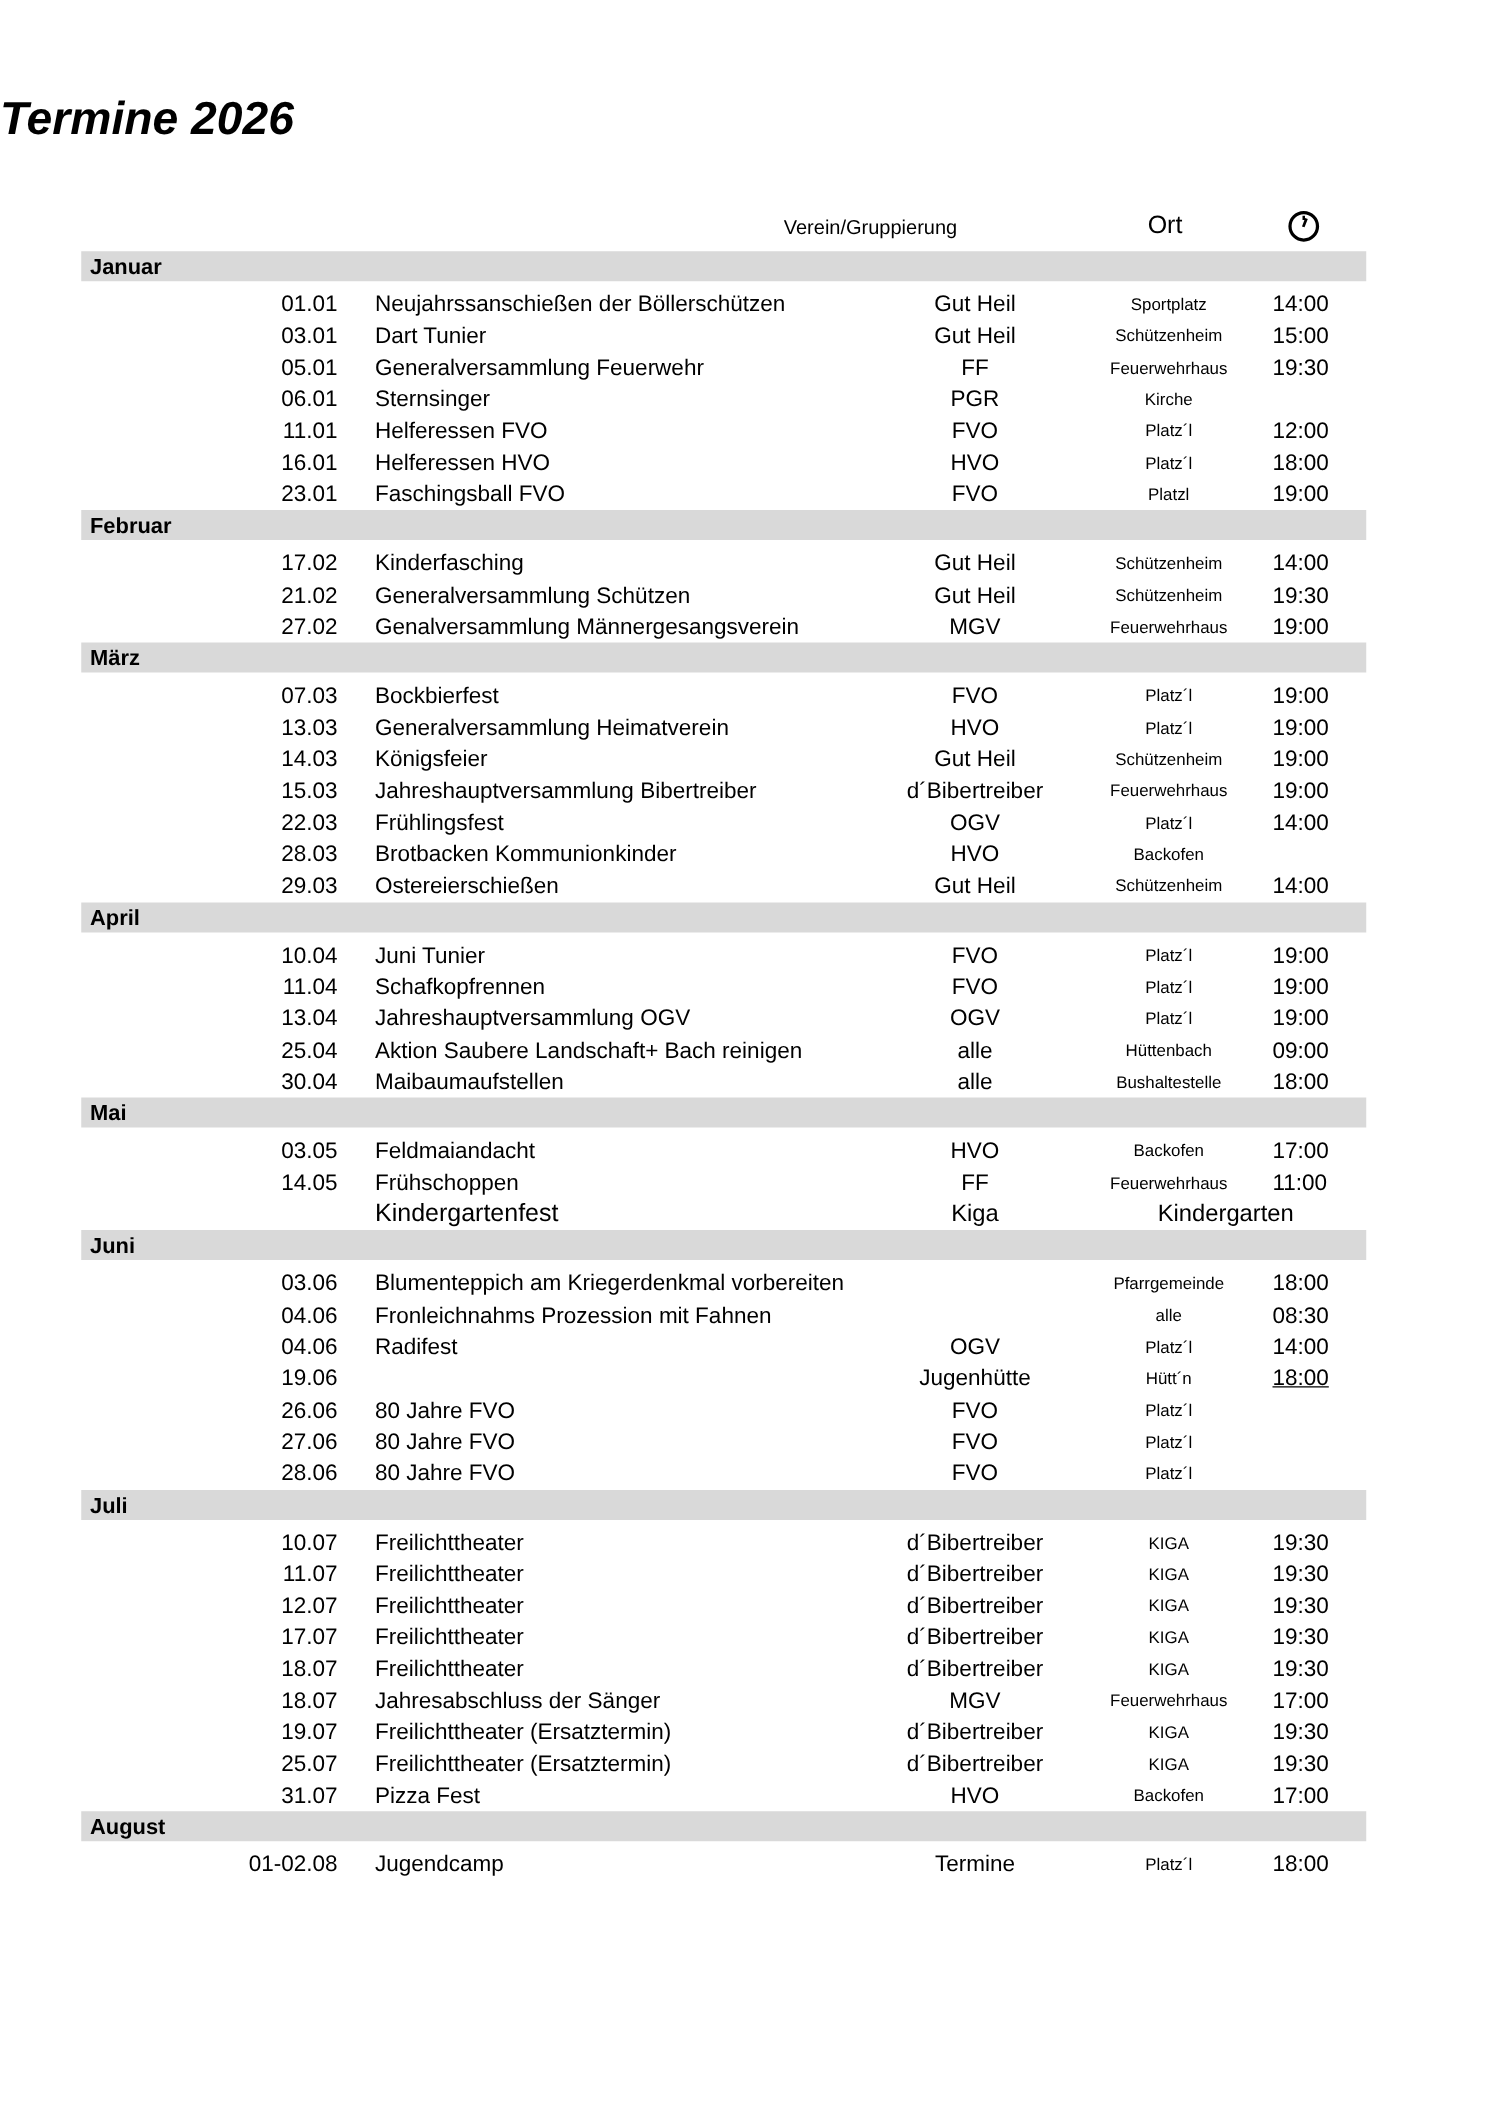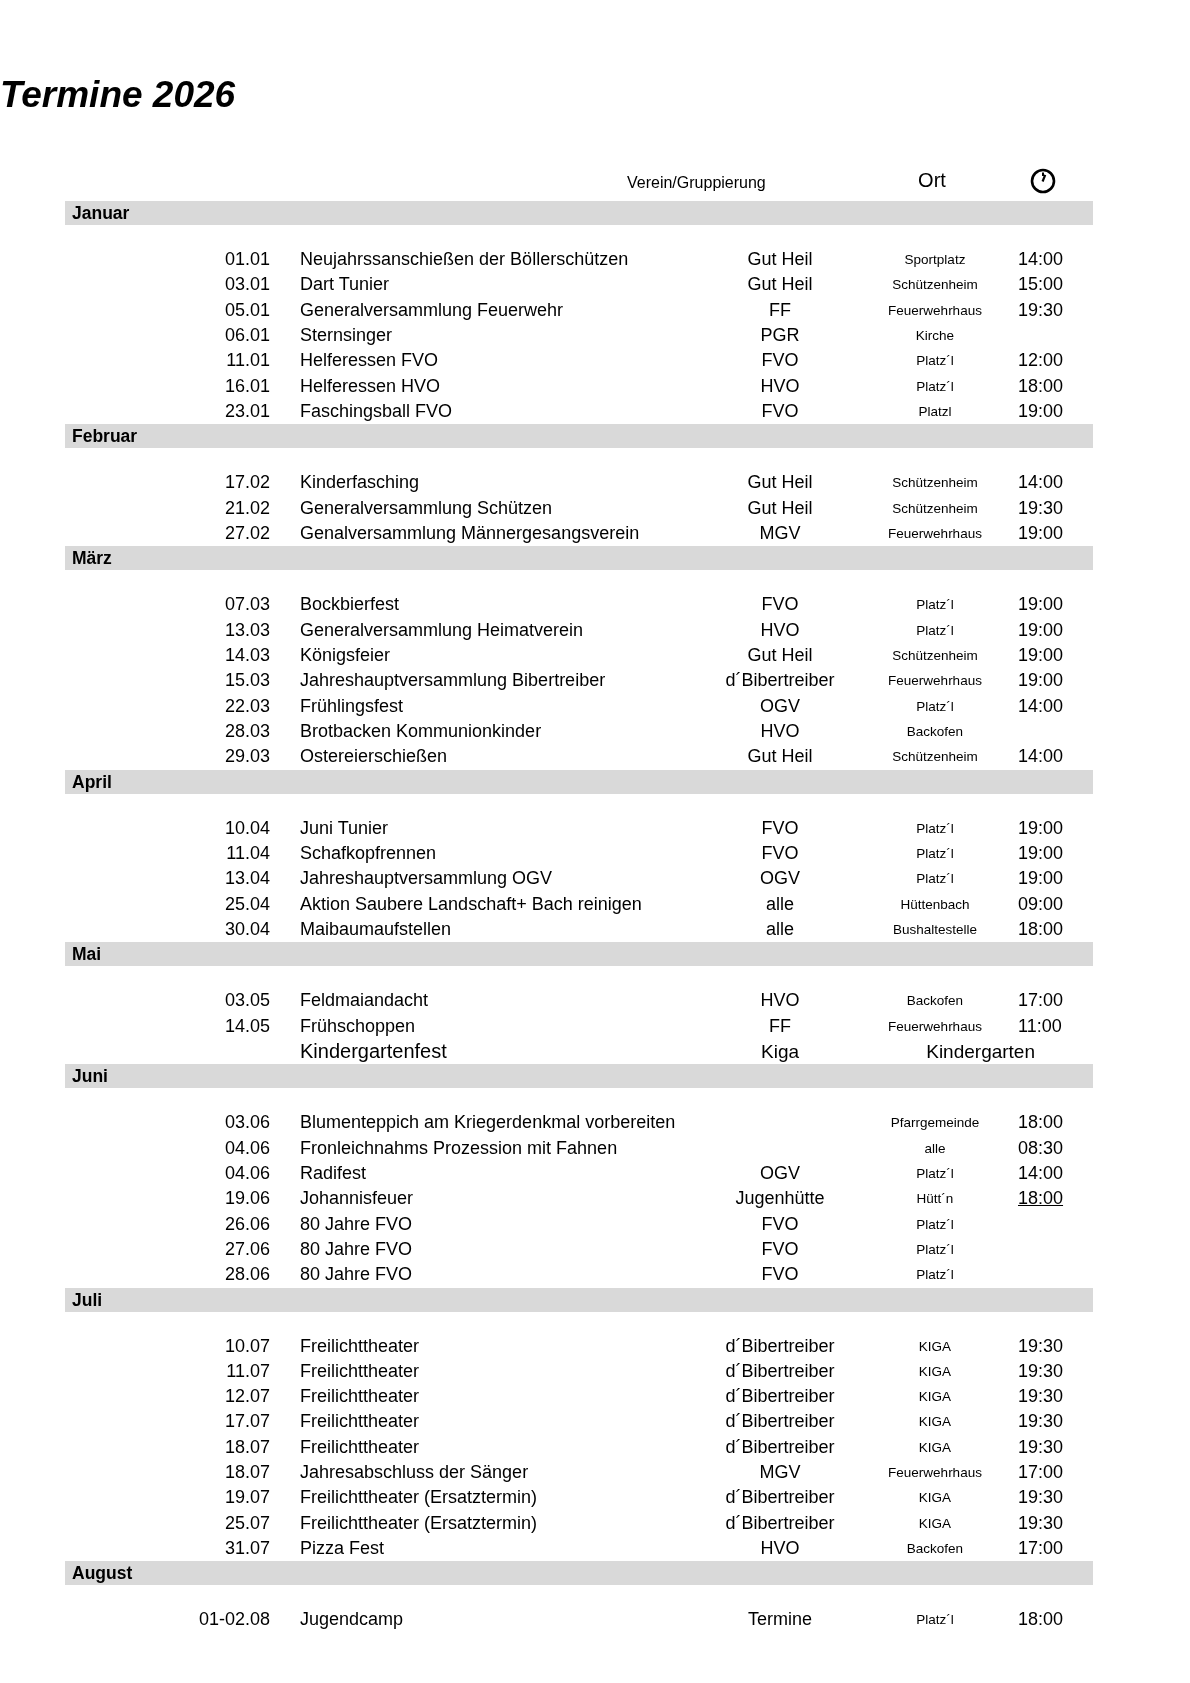--- a/index.html
+++ b/index.html
@@ -35,21 +35,21 @@
   }
   .table{
     position:absolute;left:65px;top:201px;width:1028px;
   }
   .section-bar{
     height:24px;line-height:24px;
     background:#d9d9d9;
     font-size:17.5px;font-weight:bold;
     padding-left:7px;
     box-sizing:border-box;
-    margin-bottom:22px;
+    margin-bottom:6px;
   }
   .row{
     position:relative;
     height:25.33px;line-height:25.33px;
     white-space:nowrap;
   }
   .row span{position:absolute;top:0;height:100%;}
   .c-date {left:0;width:205px;text-align:right;font-size:18px;}
   .c-event{left:235px;width:345px;font-size:18px;}
   .c-verein{left:565px;width:300px;text-align:center;font-size:18px;}
@@ -277,21 +277,20 @@
     </div>
     <div class="row">
       <span class="c-date">04.06</span>
       <span class="c-event">Radifest</span>
       <span class="c-verein">OGV</span>
       <span class="c-ort">Platz´l</span>
       <span class="c-time">14:00</span>
     </div>
     <div class="row">
       <span class="c-date">19.06</span>
-      <span class="c-event">Johannisfeuer</span>
       <span class="c-verein">Jugenhütte</span>
       <span class="c-ort">Hütt´n</span>
       <span class="c-time u">18:00</span>
     </div>
     <div class="row">
       <span class="c-date">26.06</span>
       <span class="c-event">80 Jahre FVO</span>
       <span class="c-verein">FVO</span>
       <span class="c-ort">Platz´l</span>
       <span class="c-time"></span>

